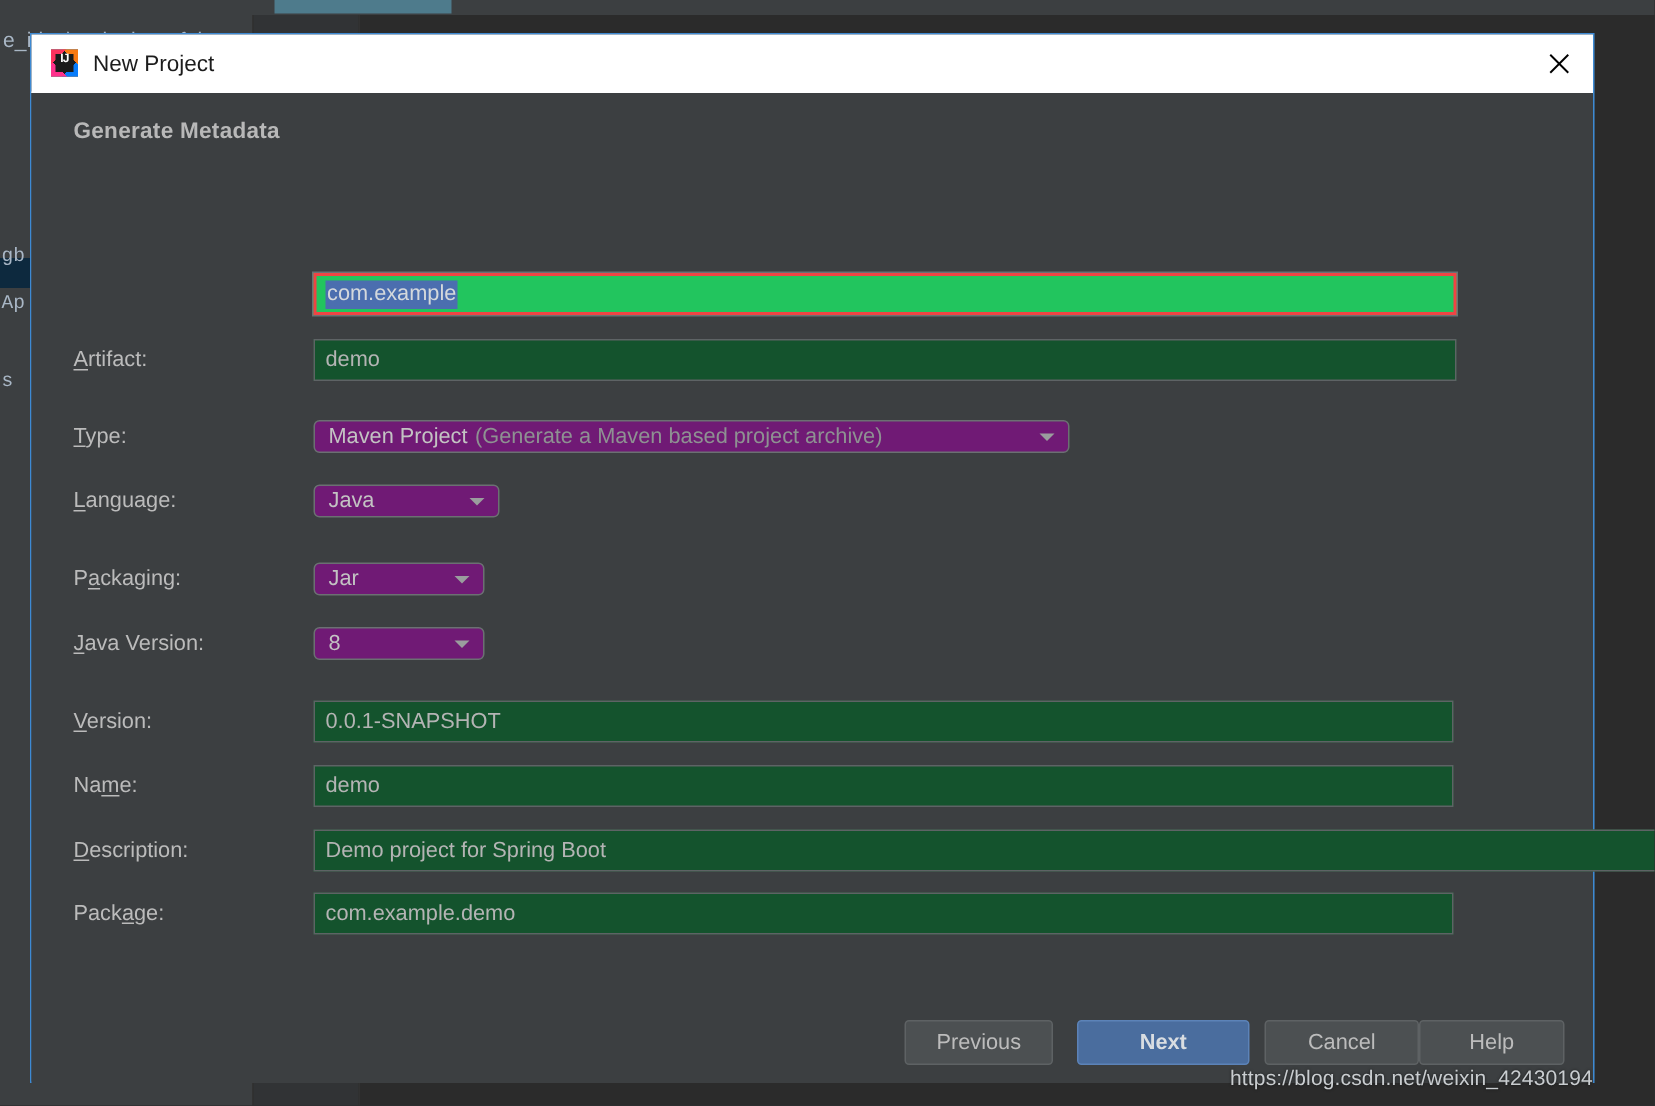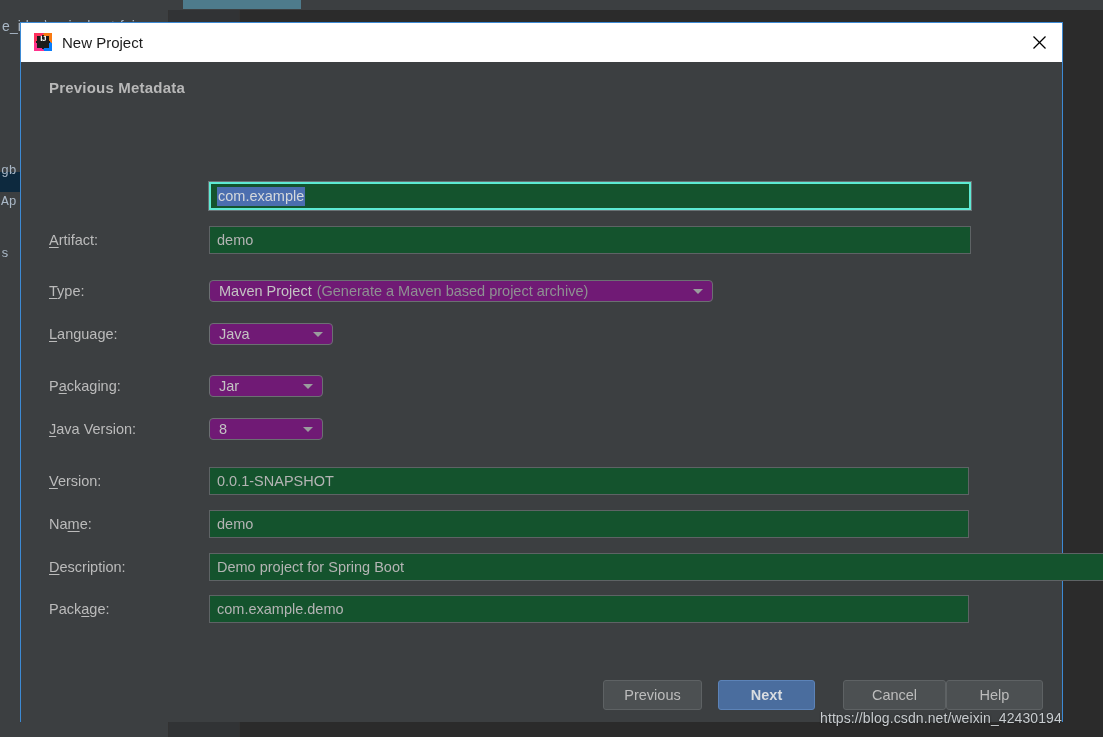--- a/index.html
+++ b/index.html
@@ -203,22 +203,22 @@
     color: #b4b4b4;
     font-size: 14.5px;
     font-family: "Liberation Sans", sans-serif;
     padding: 0 7px;
     display: flex;
     align-items: center;
     outline: none;
     border-radius: 0;
   }
   .text-input.focused {
-    background: #14532d;
-    border: 2px solid #5eead4;
+    background: #22c55e;
+    border: 2px solid #ef4444;
     box-shadow: 0 0 0 1px #6a7275;
   }
   .sel-text {
     background: #4b6eaf;
     color: #d4d8dc;
     padding: 1px 1px 2px 1px;
     margin-left: -1px;
   }
 
   .combo {
@@ -328,21 +328,21 @@
     <div class="dlg-close">
       <svg width="15" height="15" viewBox="0 0 15 15" aria-hidden="true">
         <line x1="1.5" y1="1.5" x2="13.5" y2="13.5" stroke="#000000" stroke-width="1.3"></line>
         <line x1="13.5" y1="1.5" x2="1.5" y2="13.5" stroke="#000000" stroke-width="1.3"></line>
       </svg>
     </div>
   </div>
 
   <div class="dlg-body">
 
-    <div class="section-title">Previous Metadata</div>
+    <div class="section-title">Generate Metadata</div>
 
     <div id="form-host">
         <div class="form-row" style="top: 120px; width: 1000px; position: absolute; justify-content: flex-end;">
           <div class="field-label"><u>G</u>roup:</div>
           <div class="text-input focused" style="width: 762px; position: absolute; left: 160px; top: 50%; transform: translateY(-50%);">
             <span class="sel-text">com.example</span>
           </div>
         </div>
         <div class="form-row" style="top: 164px; width: 1000px; position: absolute;">
           <div class="field-label"><u>A</u>rtifact:</div>
@@ -401,21 +401,21 @@
           <div class="field-label">Pack<u>a</u>ge:</div>
           <div class="text-input" style="width: 760px; position: absolute; left: 160px; top: 50%; transform: translateY(-50%);">
             <span>com.example.demo</span>
           </div>
         </div>
       </div>
 
     <div class="btn-bar">
       <div id="btn-host">
           <div class="btn" style="left: 582px; width: 99px; top: 0px;">Previous</div>
-          <div class="btn primary" style="left: 697px; width: 97px; top: 0px;">Next</div>
+          <div class="btn primary" style="left: 697px; width: 115px; top: 0px;">Next</div>
           <div class="btn" style="left: 810px; width: 103px; top: 0px; margin-left: 12px;">Cancel</div>
           <div class="btn" style="left: 925px; width: 97px; top: 0px;">Help</div>
         </div>
     </div>
 
   </div>
 </div>
 
 <div class="watermark">https://blog.csdn.net/weixin_42430194</div>
 

